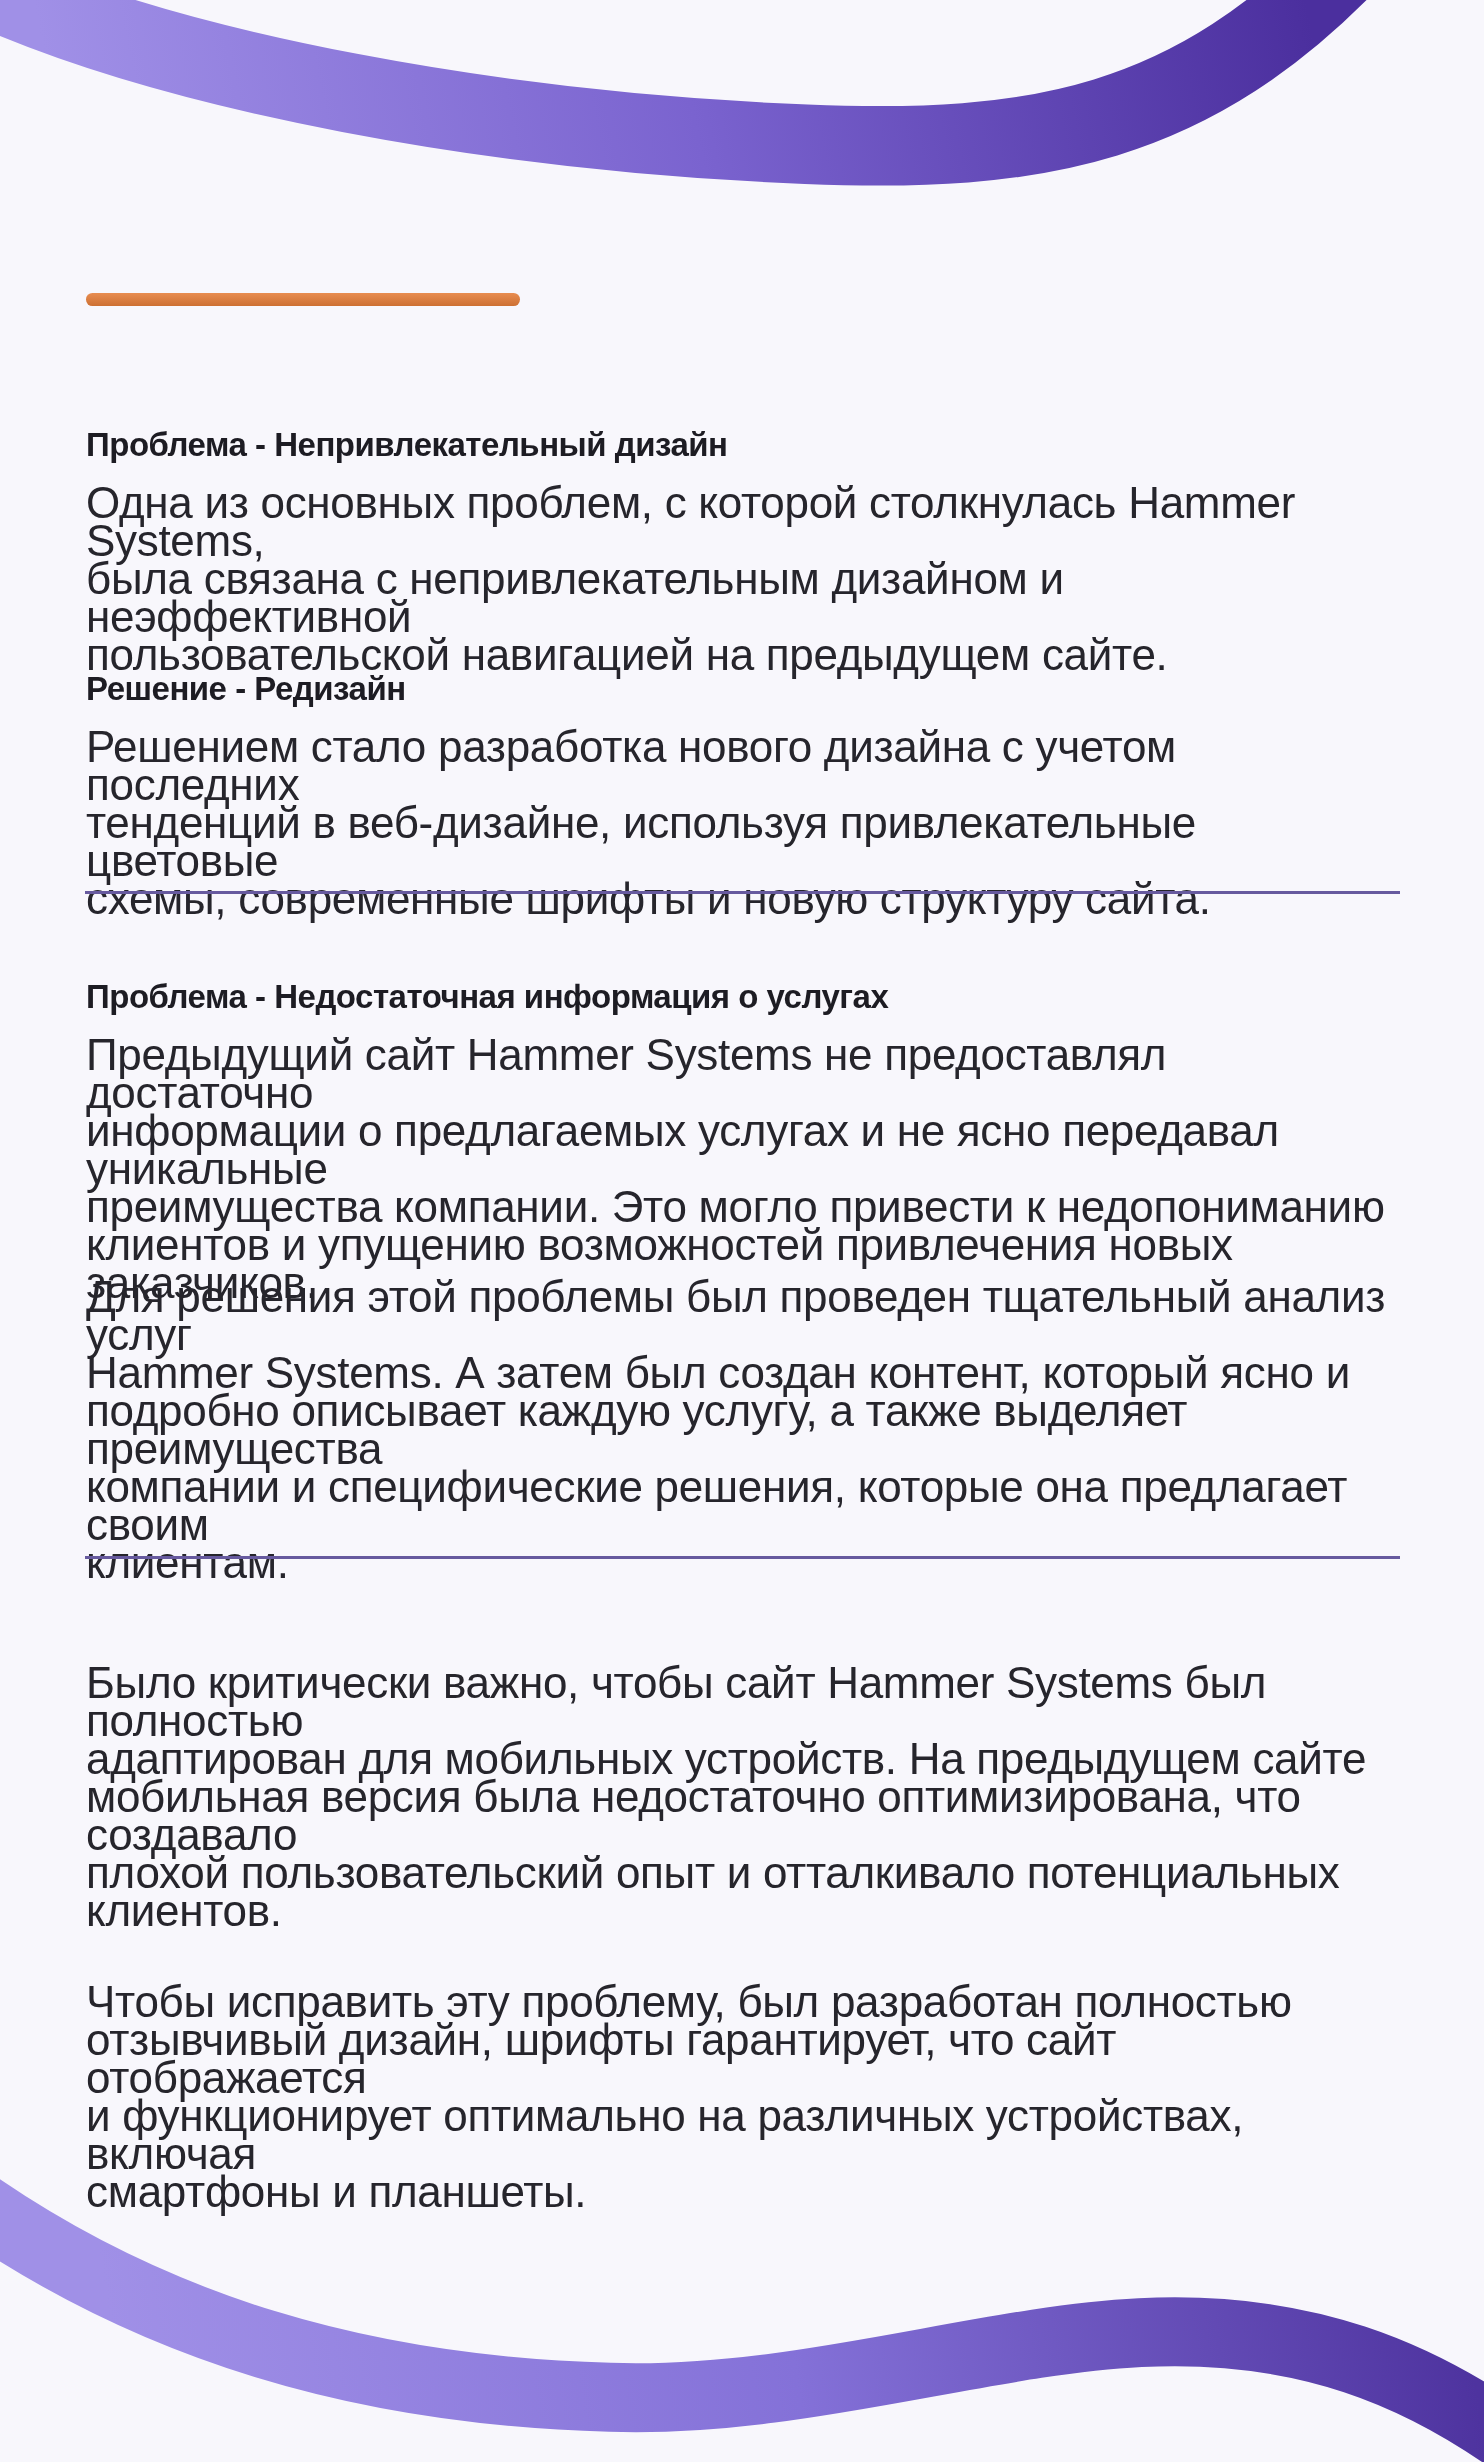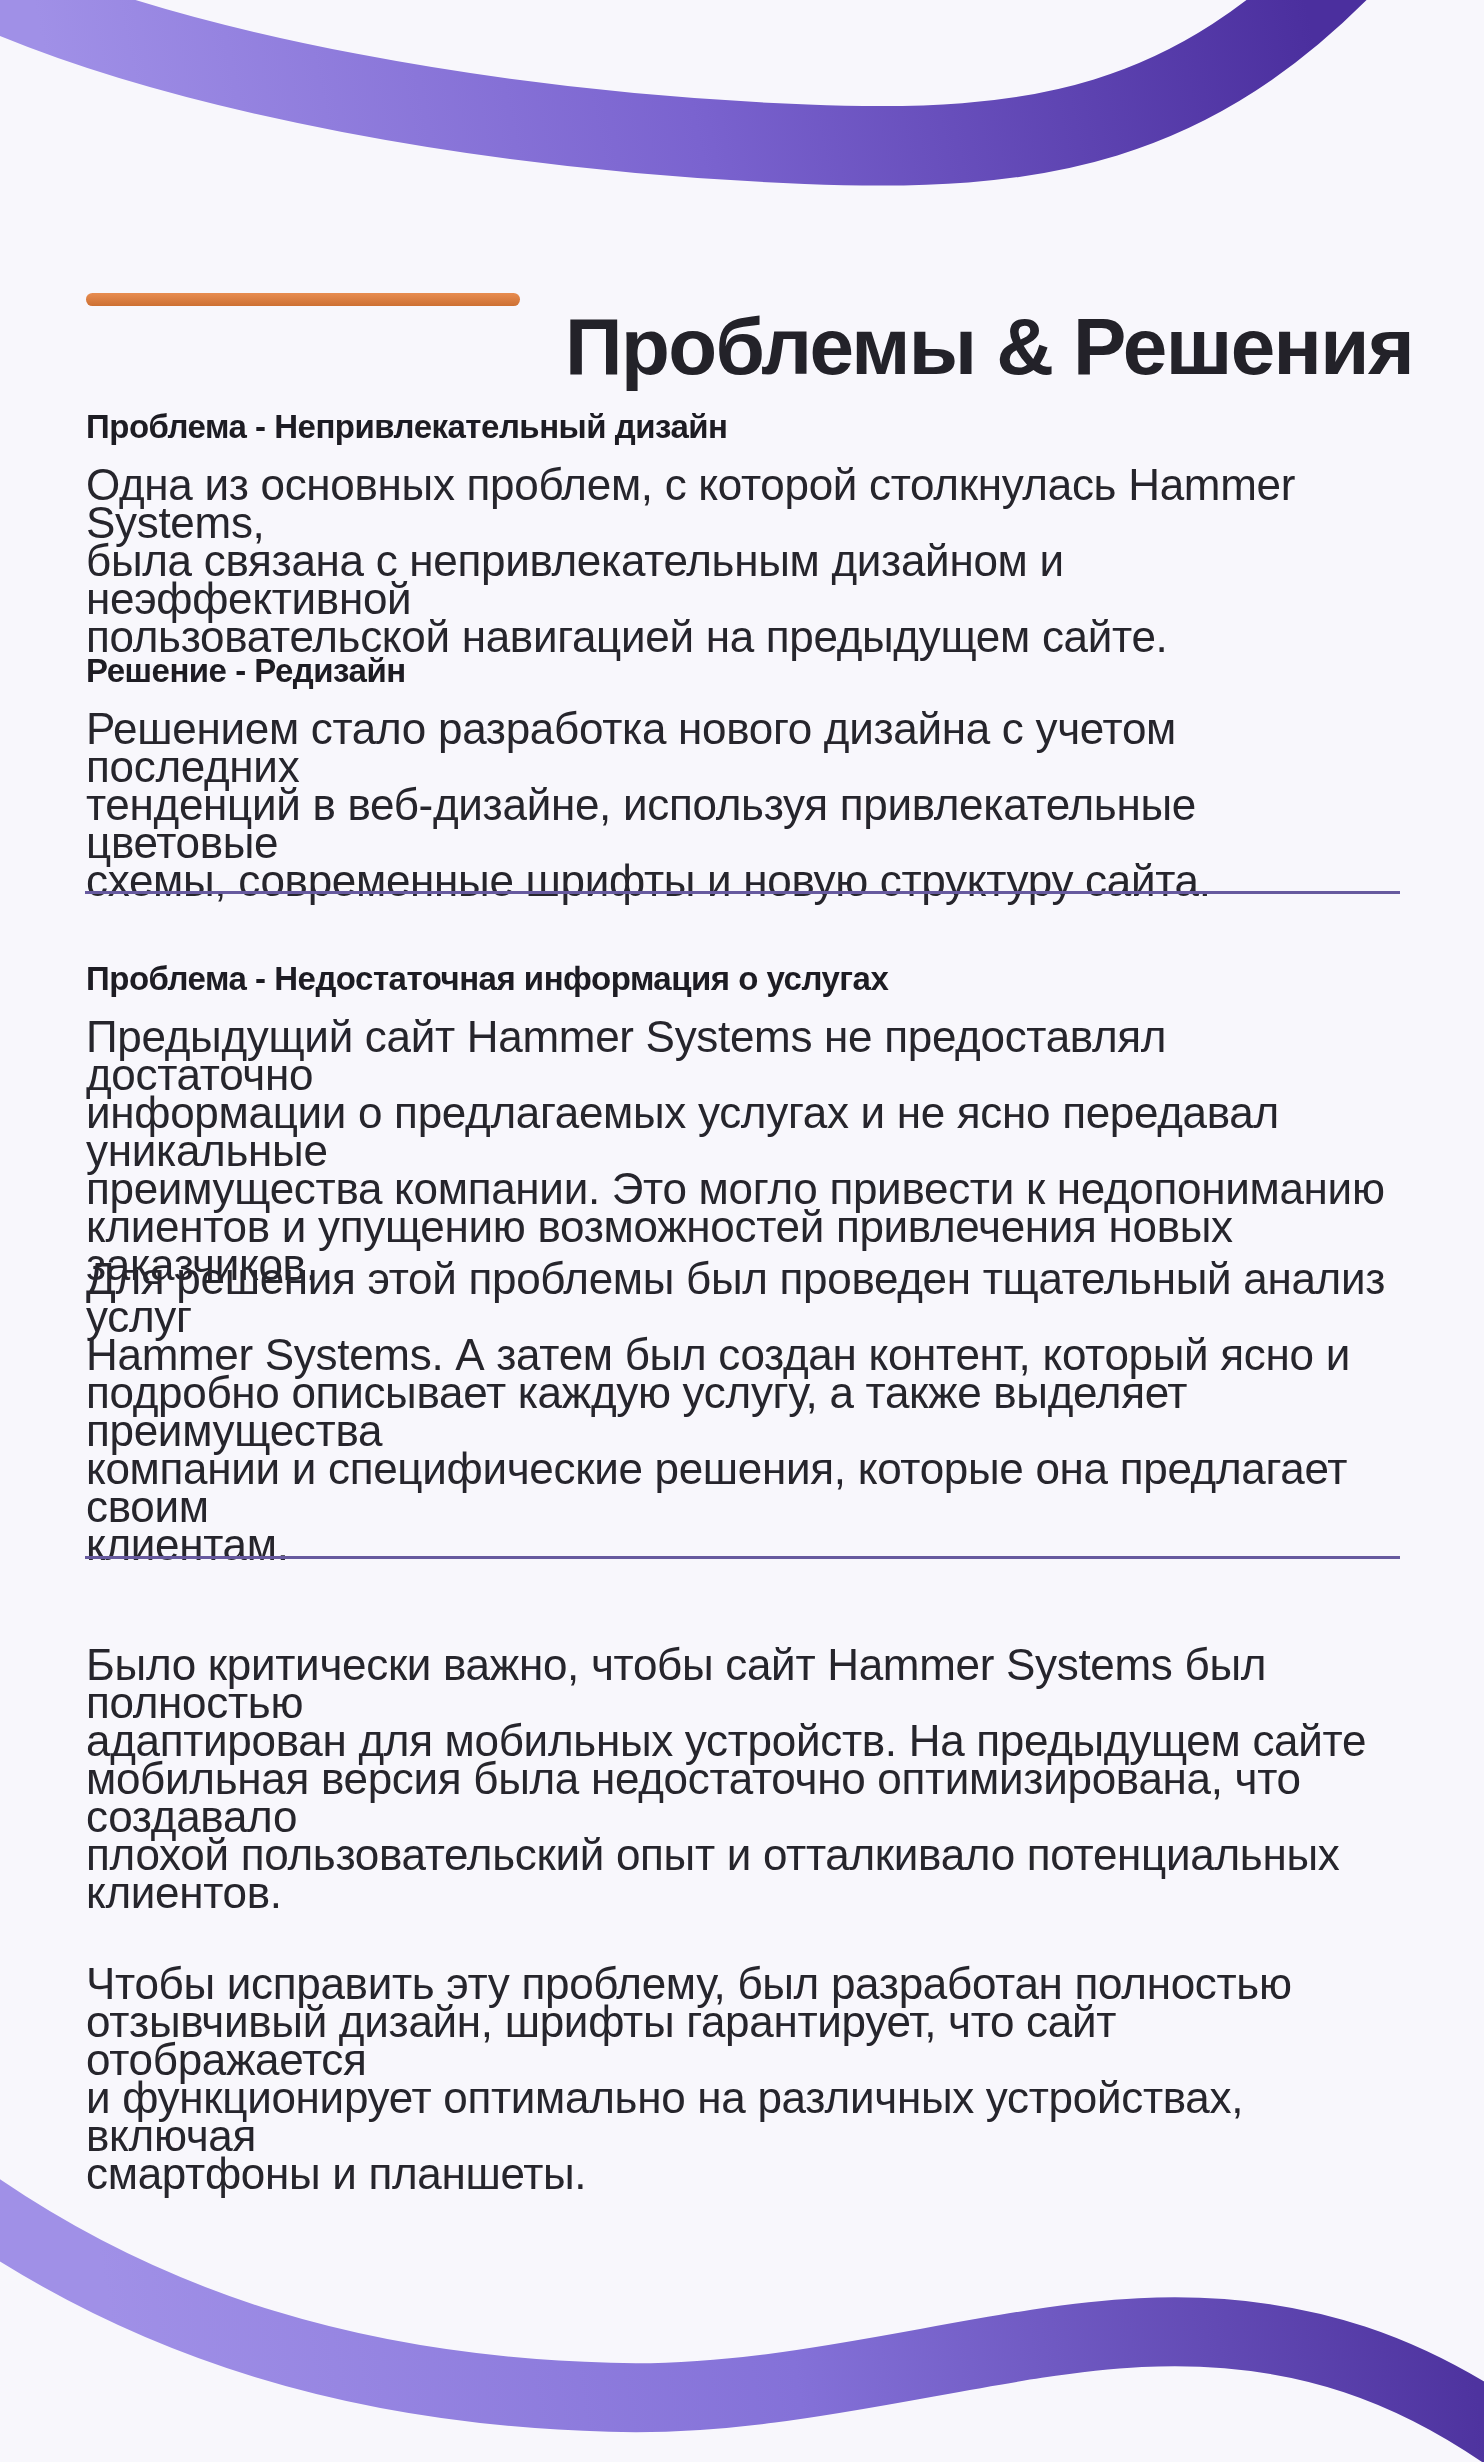--- a/index.html
+++ b/index.html
@@ -30,21 +30,21 @@
     position: absolute;
     top: 253px; right: 72px;
     font-size: 80px; font-weight: bold;
     letter-spacing: -1.6px;
     line-height: 80px;
     color: #232229;
     white-space: nowrap;
   }
   .section {
     position: absolute;
-    left: 86px; width: 1313px;
+    left: 86px; width: 1313px; margin-top: 18px;
   }
   .section h2 {
     margin: 0;
     font-size: 33px; font-weight: bold;
     line-height: 38px;
     letter-spacing: -0.5px;
     color: #1d1c23;
   }
   .section p {
     margin: 20px 0 0 0;
@@ -85,21 +85,20 @@
         <stop offset="0.5" stop-color="#8471d8"></stop>
         <stop offset="1" stop-color="#4e339f"></stop>
       </linearGradient>
     </defs>
     <path d="M -60 -40 C 320 140, 950 250, 1520 272 C 1950 290, 2250 240, 2560 -90" fill="none" stroke="url(#gTop)" stroke-width="150"></path>
     <path d="M -100 4120 C 280 4400, 700 4510, 1150 4522 C 1500 4534, 1850 4415, 2150 4400 C 2450 4385, 2680 4470, 2900 4640" fill="none" stroke="url(#gBot)" stroke-width="130"></path>
   </svg>
 
   <div class="accent-line"></div>
 
-  <h1 class="page-title">Проблемы &amp; Решения</h1>
 
   <section class="section s0">
     <h2>Проблема - Непривлекательный дизайн</h2>
     <p>Одна из основных проблем, с которой столкнулась Hammer Systems,
 была связана с непривлекательным дизайном и неэффективной
 пользовательской навигацией на предыдущем сайте.</p>
   </section>
 
   <section class="section s1">
     <h2>Решение - Редизайн</h2>

